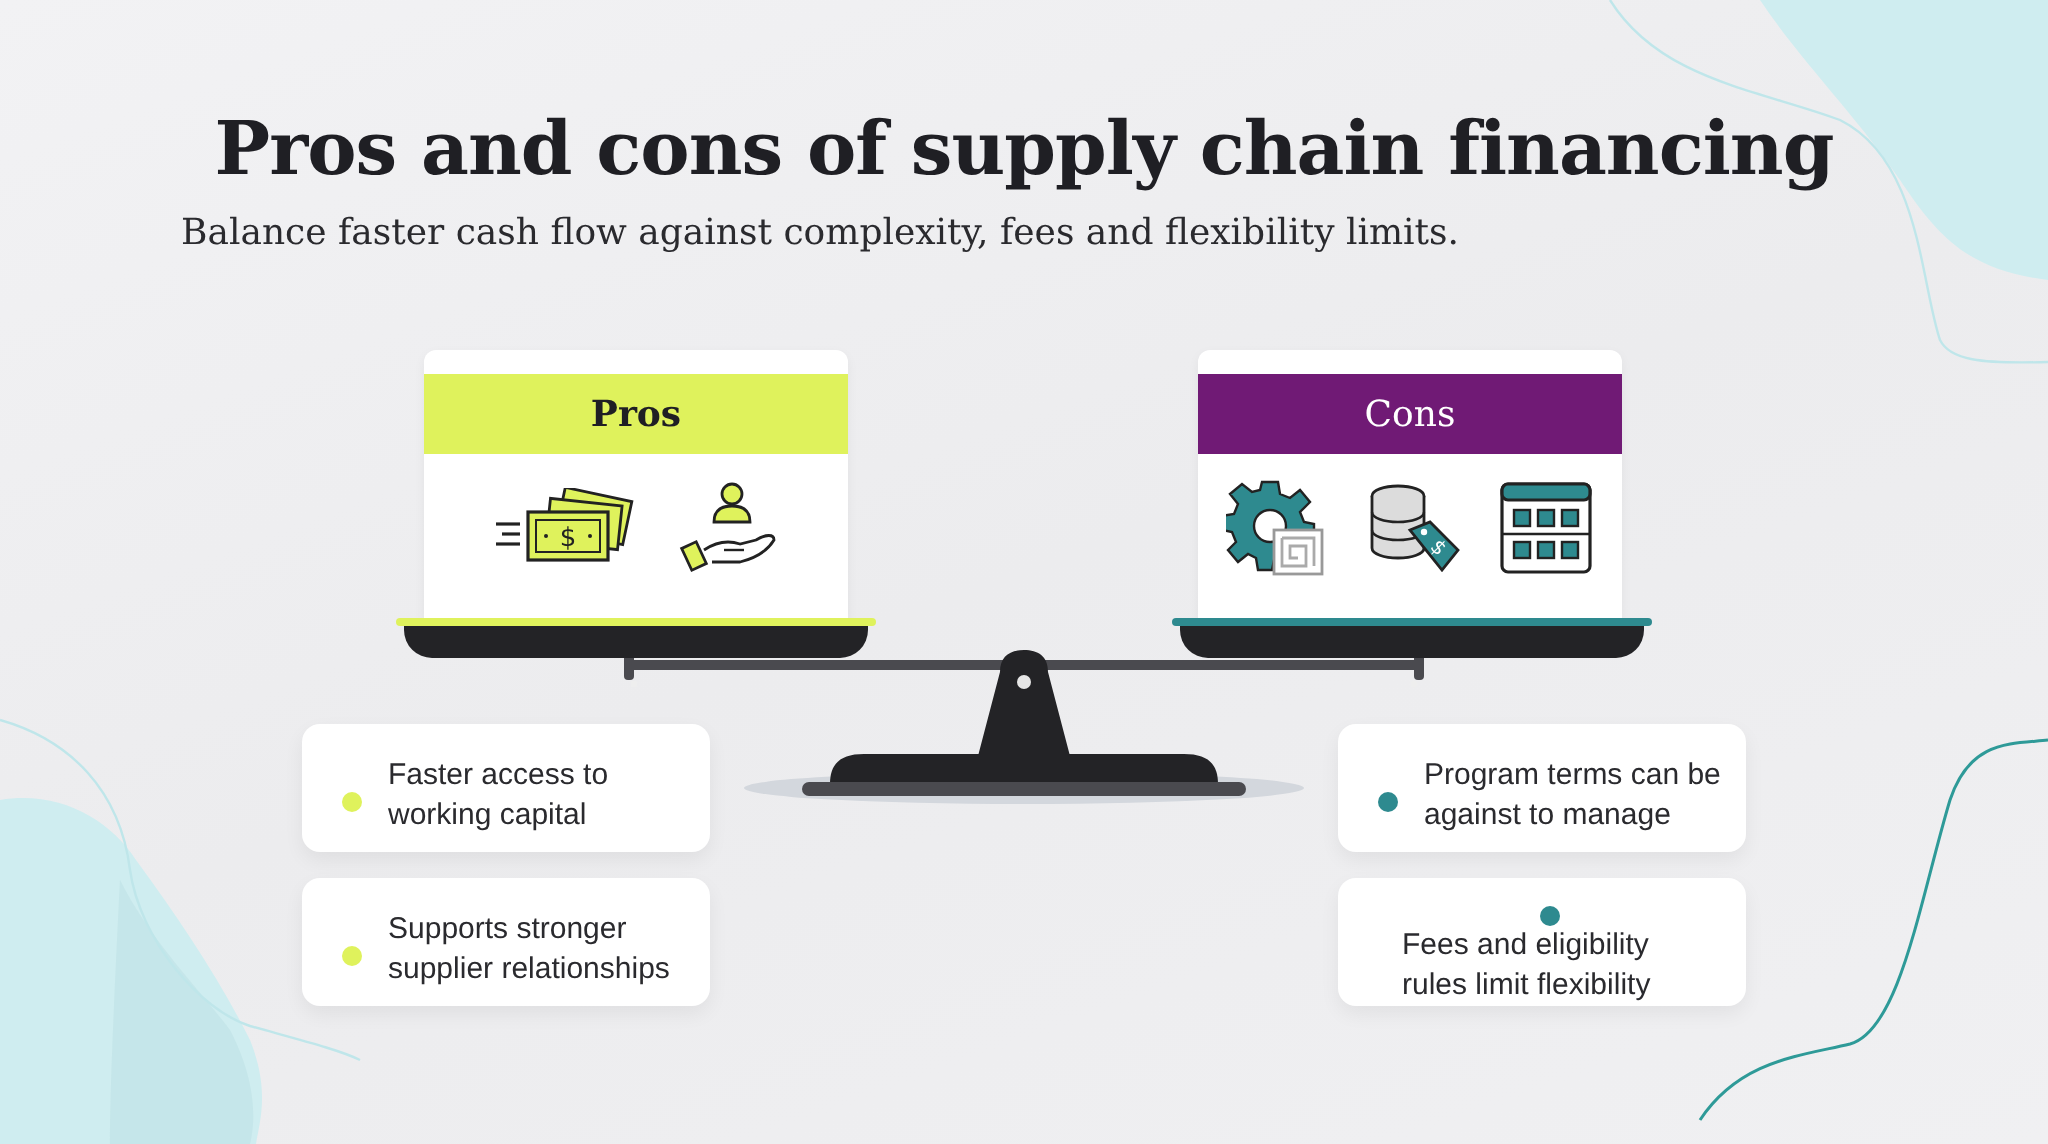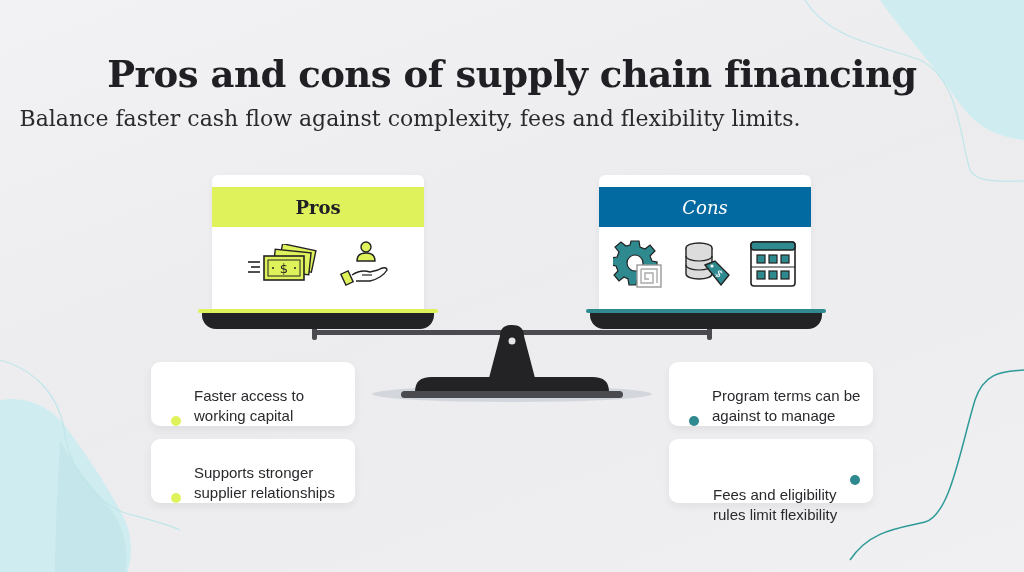--- a/index.html
+++ b/index.html
@@ -11,49 +11,49 @@
     }
     .deco { position: absolute; left: 0; top: 0; width: 1024px; height: 572px; pointer-events: none; }
     .title {
       position: absolute; left: 0; width: 1024px; top: 52px;
       text-align: center; font-family: "DejaVu Serif", serif;
       font-weight: bold; font-size: 37px; color: #1f1f24; letter-spacing: -0.5px;
     }
     .subtitle {
       position: absolute; left: 0; width: 820px; top: 106px;
       text-align: center; font-family: "DejaVu Serif", serif;
-      font-size: 22px; color: #2a2a2e;
+      font-size: 18px; color: #2a2a2e;
     }
     .panel {
       position: absolute; width: 212px; height: 136px; top: 175px;
       background: #ffffff; border-radius: 6px 6px 0 0; overflow: hidden;
       box-shadow: 0 2px 6px rgba(0,0,0,0.05);
     }
     .panel.pros { left: 212px; }
     .panel.cons { left: 599px; }
     .panel-header {
       margin-top: 12px; height: 40px; display: flex; align-items: center; justify-content: center;
       font-family: "DejaVu Serif", serif; font-weight: bold; font-size: 18px;
     }
     .pros .panel-header { background: #dff25c; color: #1f1f24; }
-    .cons .panel-header { background: #0369a1; color: #ffffff; font-weight: normal; font-style: italic; }
+    .cons .panel-header { background: #701a75; color: #ffffff; font-weight: normal; }
     .panel-icons { display: flex; justify-content: center; align-items: center; gap: 18px; height: 74px; }
     .pan {
       position: absolute; top: 309px; height: 20px; width: 232px;
       background: #232326; border-radius: 0 0 14px 14px;
     }
     .pan.pros { left: 202px; }
     .pan.cons { left: 590px; }
     .pan-rim { position: absolute; left: -4px; right: -4px; top: 0; height: 4px; border-radius: 2px; }
     .pan.pros .pan-rim { background: #dff25c; }
     .pan.cons .pan-rim { background: #2e8a8f; }
     .card {
       position: absolute; width: 204px; height: 64px; background: #ffffff;
       border-radius: 9px; box-shadow: 0 4px 10px rgba(0,0,0,0.06);
-      display: flex; align-items: flex-end; padding: 30px 0 0 20px;
+      display: flex; align-items: center; padding: 8px 0 0 20px;
     }
     .dot { width: 10px; height: 10px; border-radius: 50%; margin-top: 6px; margin-right: 13px; flex: 0 0 auto; }
     .dot.pro { background: #dff25c; }
     .dot.con { background: #2e8a8f; }
     .card-text { font-size: 15px; line-height: 20px; color: #2a2a2e; width: 160px; }
   </style>
 </head>
 <body>
 
 <svg class="deco" viewBox="0 0 1024 572">

